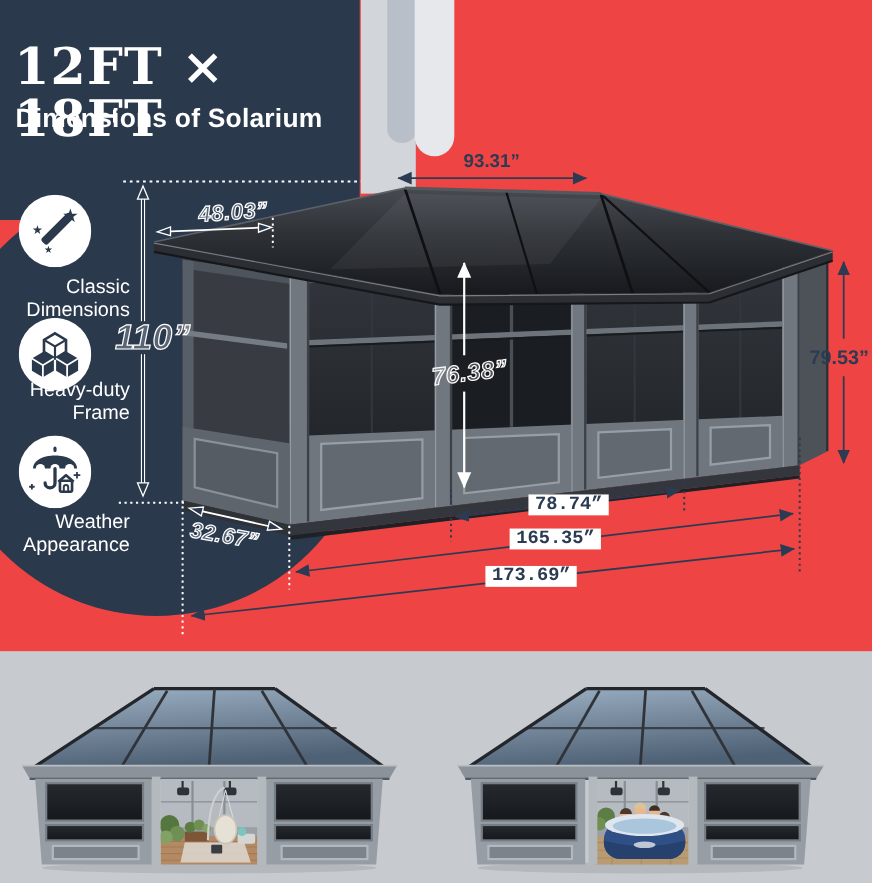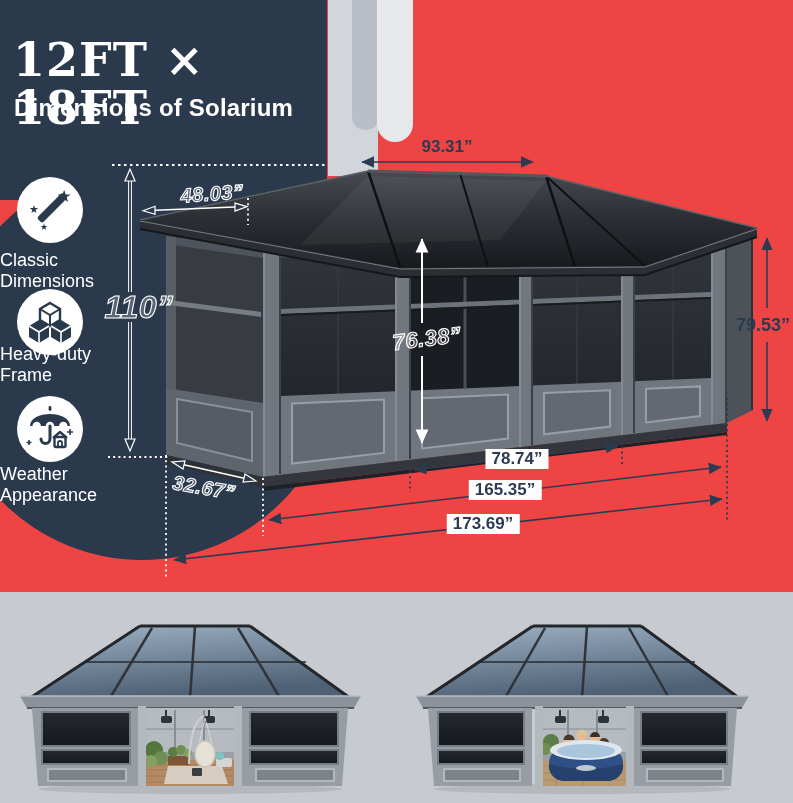--- a/index.html
+++ b/index.html
@@ -7,26 +7,26 @@
           font-family:"Liberation Sans",sans-serif;}
   .layer{position:absolute;left:0;top:0;}
   
   .hdr-title{position:absolute;left:13px;top:36px;width:320px;color:#fff;
              font-family:"DejaVu Serif",serif;font-weight:700;font-size:46px;line-height:1.05;
              letter-spacing:1px;}
   .hdr-sub{position:absolute;left:14px;top:94px;width:320px;color:#fff;
            font-size:24px;font-weight:700;letter-spacing:.2px;}
   
   .feat-circle{position:absolute;left:17px;width:66px;height:66px;}
-  .feat-label{position:absolute;left:0;width:118px;text-align:left;color:#fff;
+  .feat-label{position:absolute;left:0;width:118px;text-align:right;color:#fff;
               font-size:18px;line-height:1.18;font-weight:400;}
   
   .dim{position:absolute;white-space:nowrap;transform:translate(-50%,-50%);}
   .dim-navy{color:#2c3b52;font-weight:700;font-size:17px;}
-  .dim-navy.bgw{background:#fff;padding:0 6px;}
+  .dim-navy.bgw{background:#fff;padding:0 6px;font-family:Liberation Mono, monospace;}
   .dim-white{color:rgba(255,255,255,.22);-webkit-text-stroke:1.1px #ffffff;
              font-weight:700;font-style:italic;font-size:20px;letter-spacing:.5px;}
   
   .strip{position:absolute;left:0;top:592px;width:793px;height:211px;background:#c7cbd0;}
   .mini{position:absolute;top:6px;}
 </style>
 </head>
 <body>
 
 <div class="canvas">

